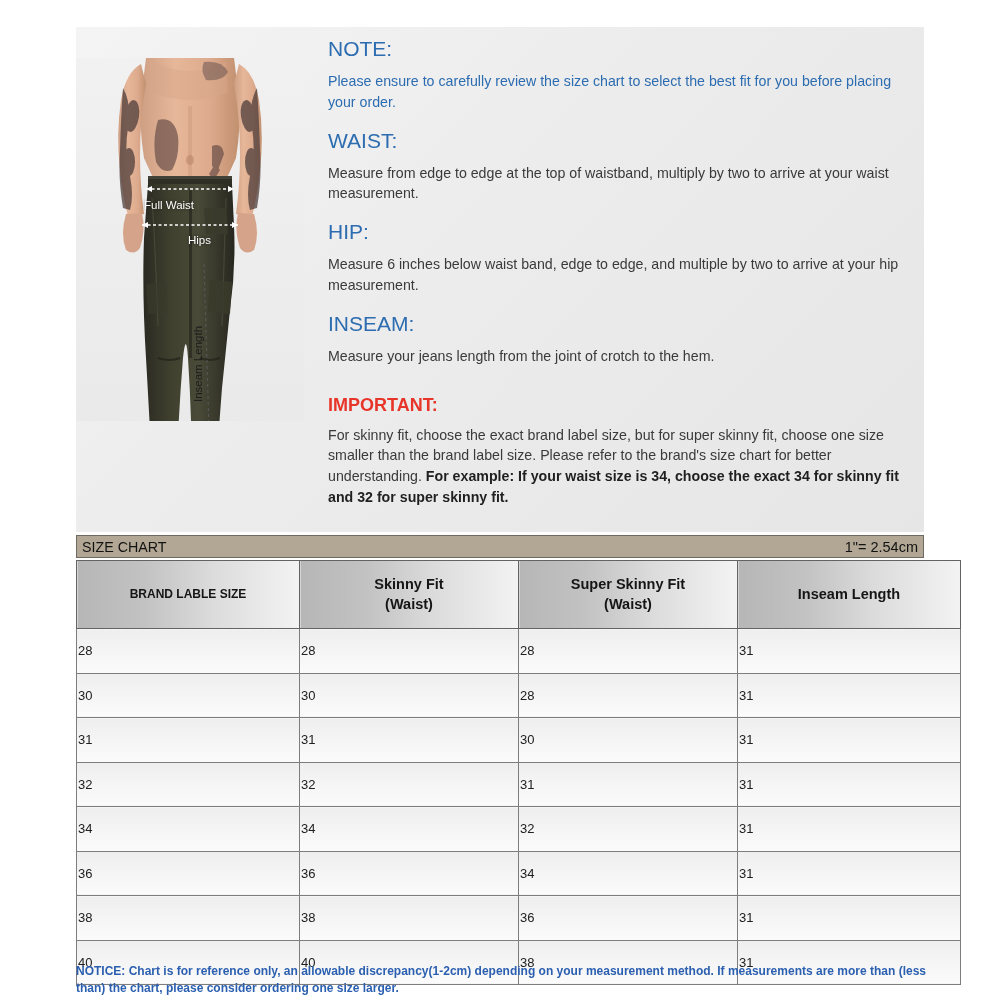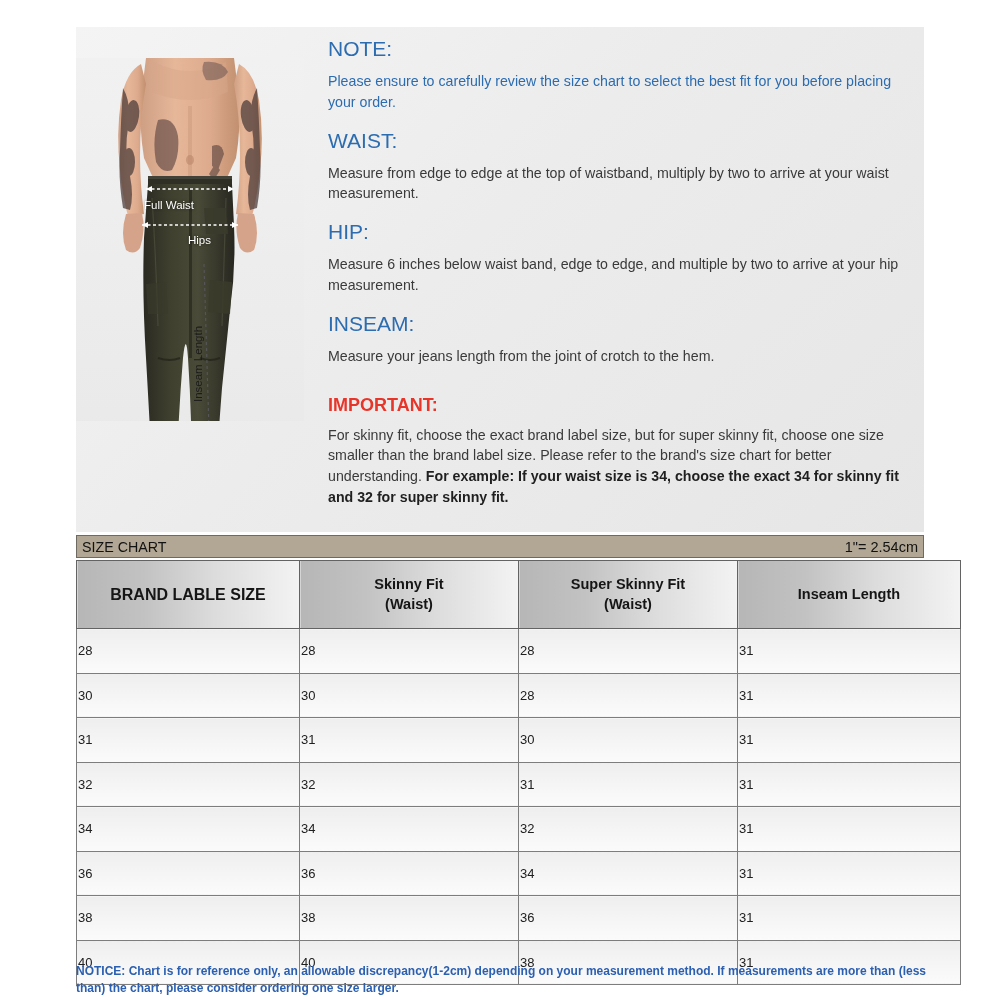--- a/index.html
+++ b/index.html
@@ -166,21 +166,21 @@
     background: linear-gradient(to bottom, #eeeeee 0%, #f4f4f4 45%, #fbfbfb 100%);
     font-size: 13px;
     color: #202020;
     text-align: left;
     font-weight: 400;
   }
   .sizetable th:nth-child(1) { width: 214px; }
   .sizetable th:nth-child(2) { width: 210px; }
   .sizetable th:nth-child(3) { width: 210px; text-align: center; }
   .sizetable th:nth-child(4) { width: 214px; }
-  .sizetable th.brand { font-size: 16px; }
+  .sizetable th.brand { font-size: 12px; }
 
   
   .notice {
     position: absolute;
     left: 76px; top: 963px;
     width: 862px;
     font-size: 12px;
     line-height: 1.45;
     color: #2b5fb0;
     font-weight: 700;

